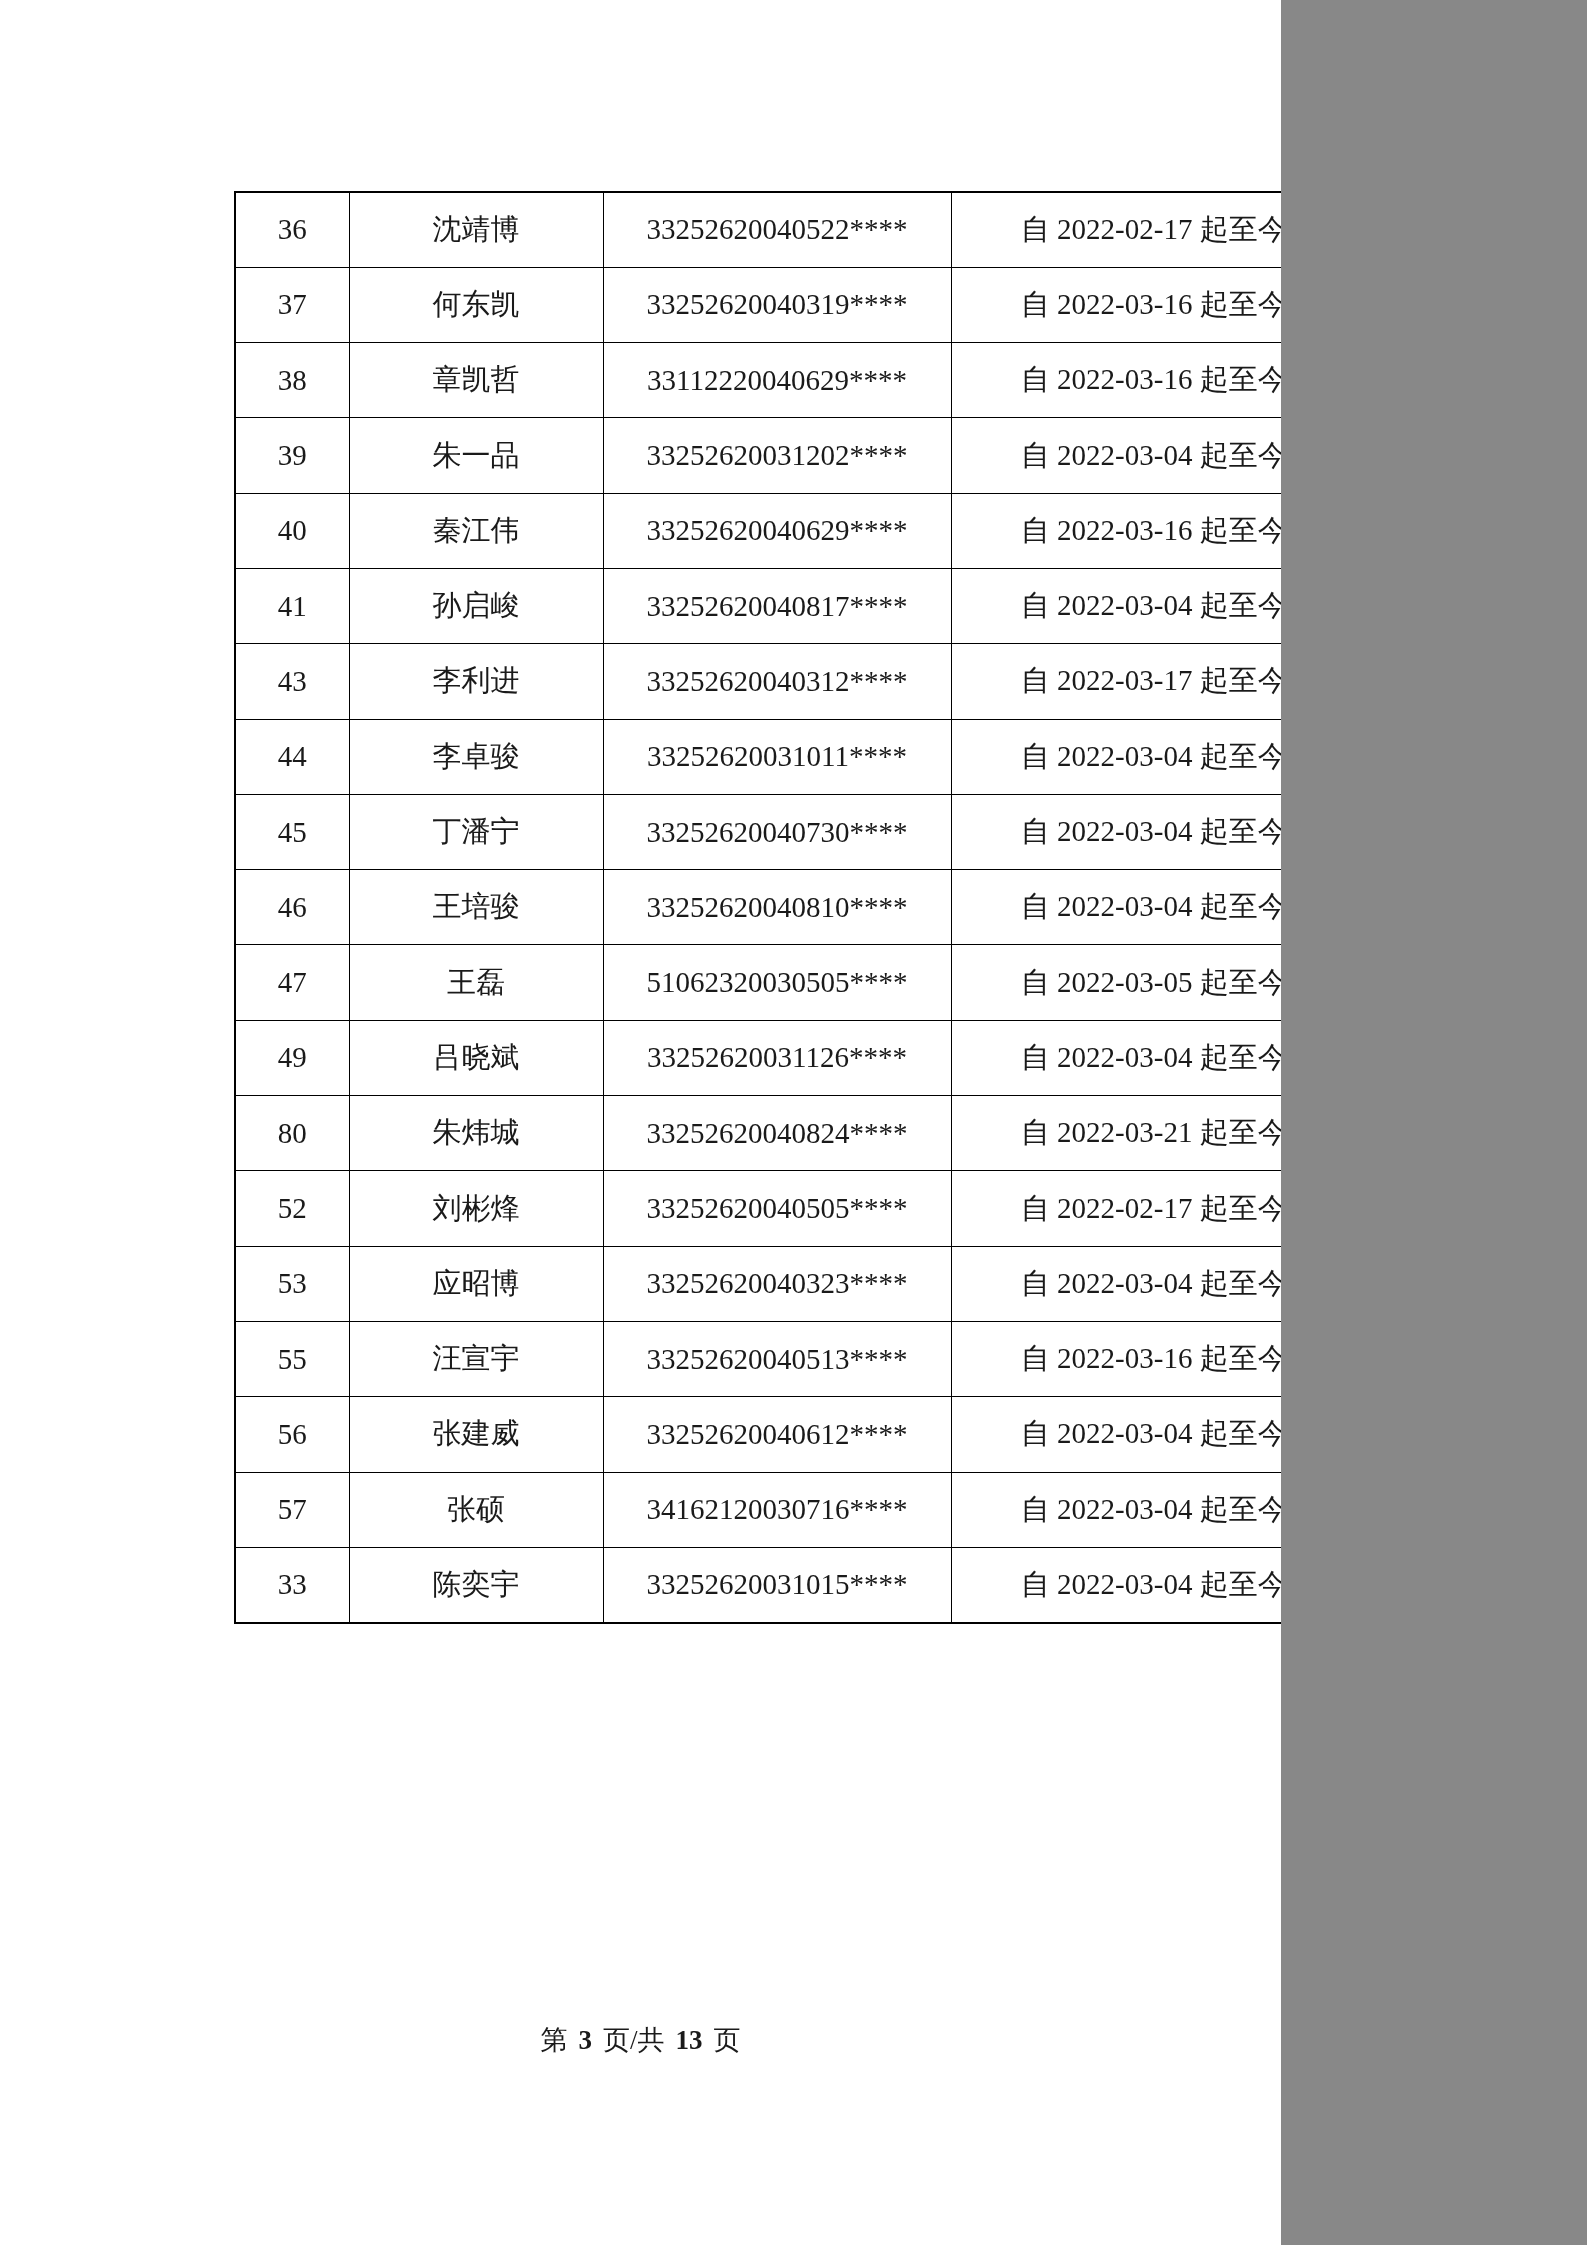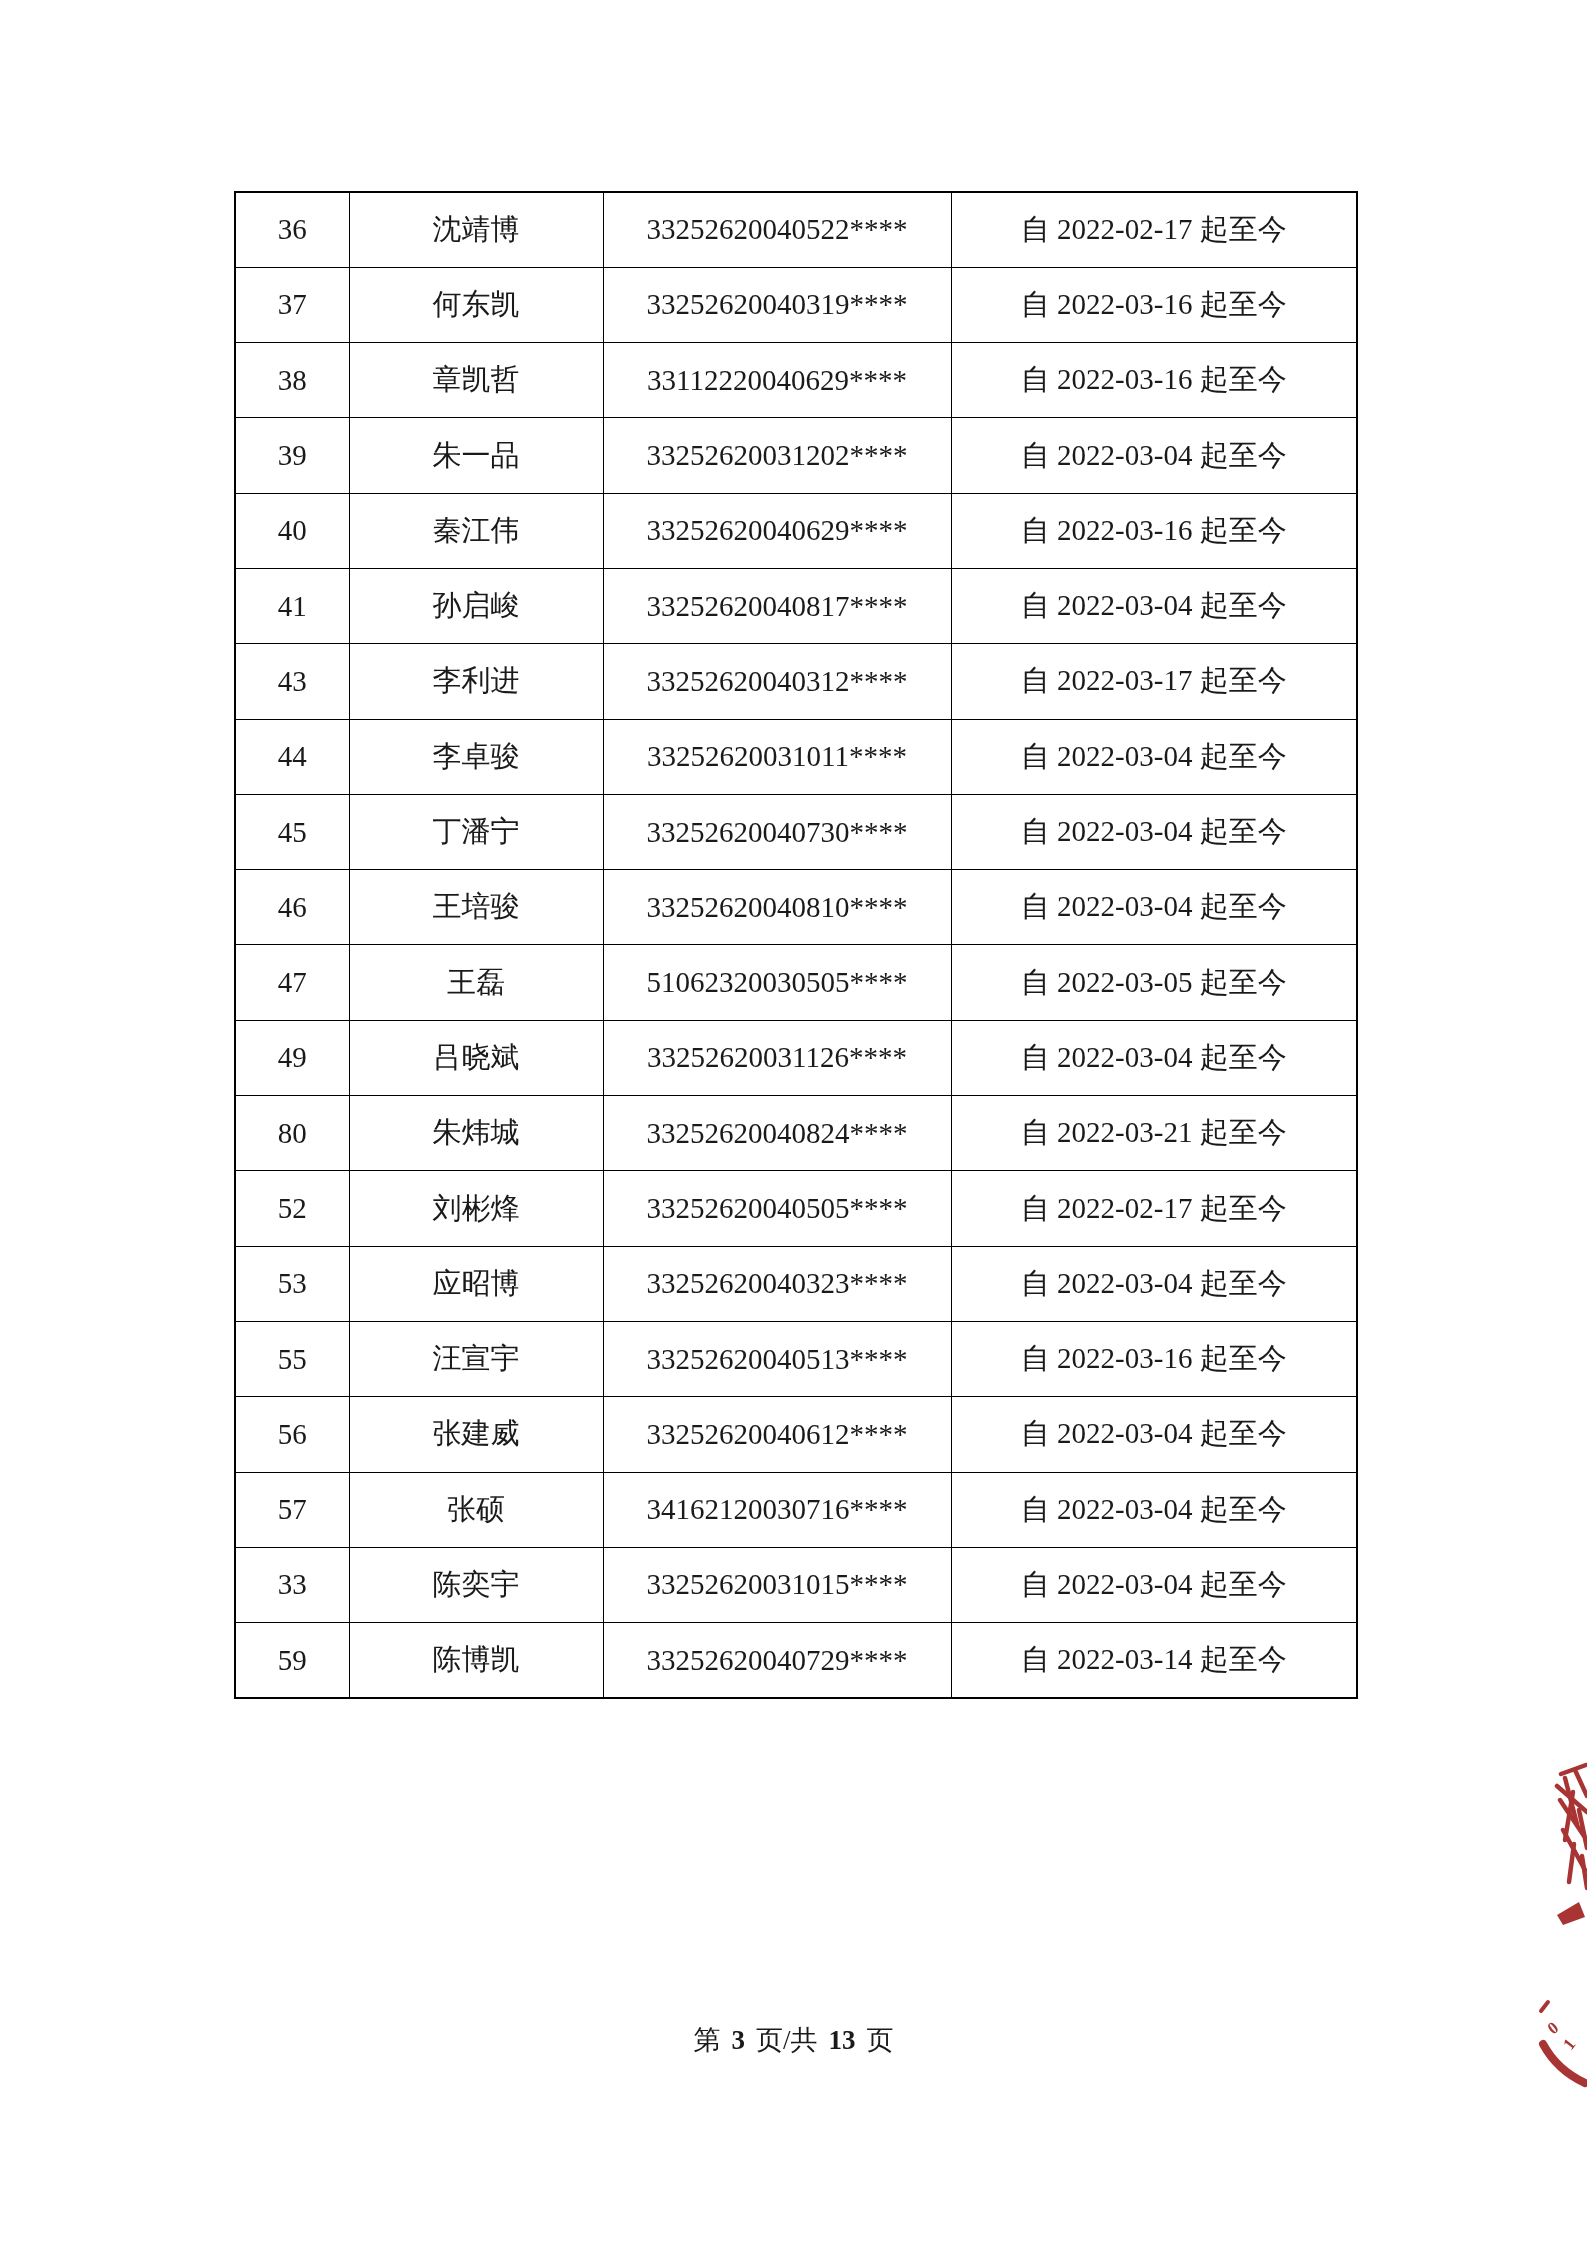--- a/index.html
+++ b/index.html
@@ -1,18 +1,18 @@
 <!DOCTYPE html>
 <html><head>
 <meta charset="utf-8">
 <style>
   html,body{margin:0;padding:0;background:#888;}
   .page{
     position:relative;
-    width:1587px;height:2245px;
+    width:1281px;height:2245px;
     background:#ffffff;
     overflow:hidden;
     font-family:"Liberation Serif","DejaVu Serif",serif;
     color:#1a1a1a;
   }
   .roster-table{
     position:absolute;
     left:234px;top:191px;
     width:1122px;
     border-collapse:collapse;
@@ -170,26 +170,20 @@
           <td>57</td>
           <td>张硕</td>
           <td>34162120030716****</td>
           <td>自 2022-03-04 起至今</td>
         </tr>
         <tr>
           <td>33</td>
           <td>陈奕宇</td>
           <td>33252620031015****</td>
           <td>自 2022-03-04 起至今</td>
-        </tr>
-        <tr>
-          <td>59</td>
-          <td>陈博凯</td>
-          <td>33252620040729****</td>
-          <td>自 2022-03-14 起至今</td>
         </tr>
       </tbody>
   </table>
 
   <div class="page-footer">
     <span>第</span>
     <span class="num">3</span>
     <span>页/共</span>
     <span class="num">13</span>
     <span>页</span>

